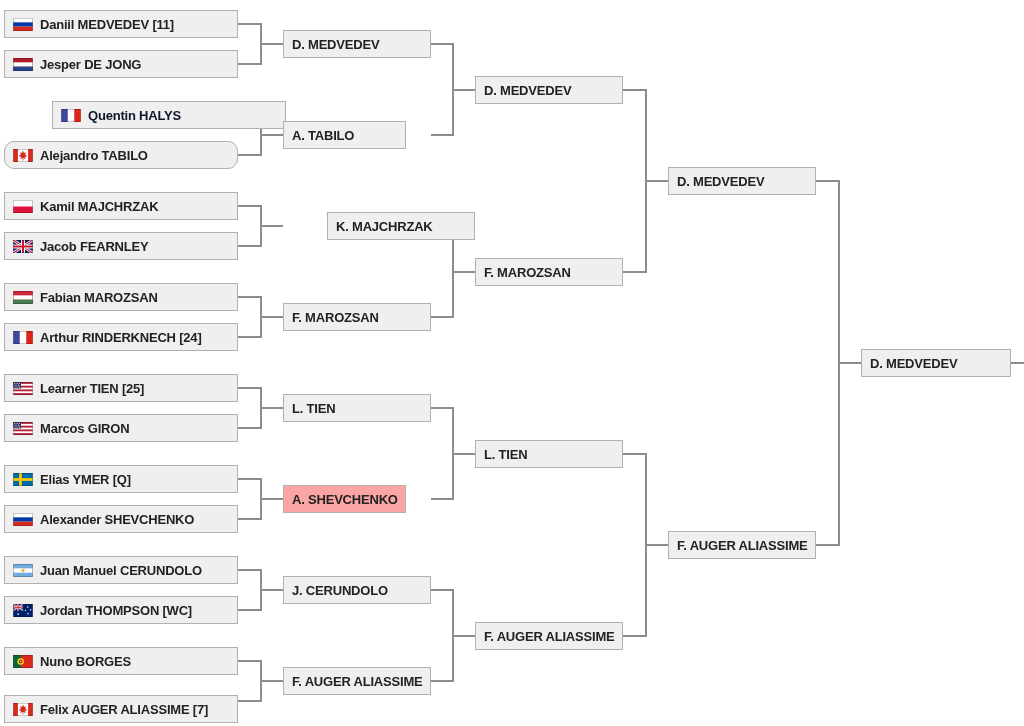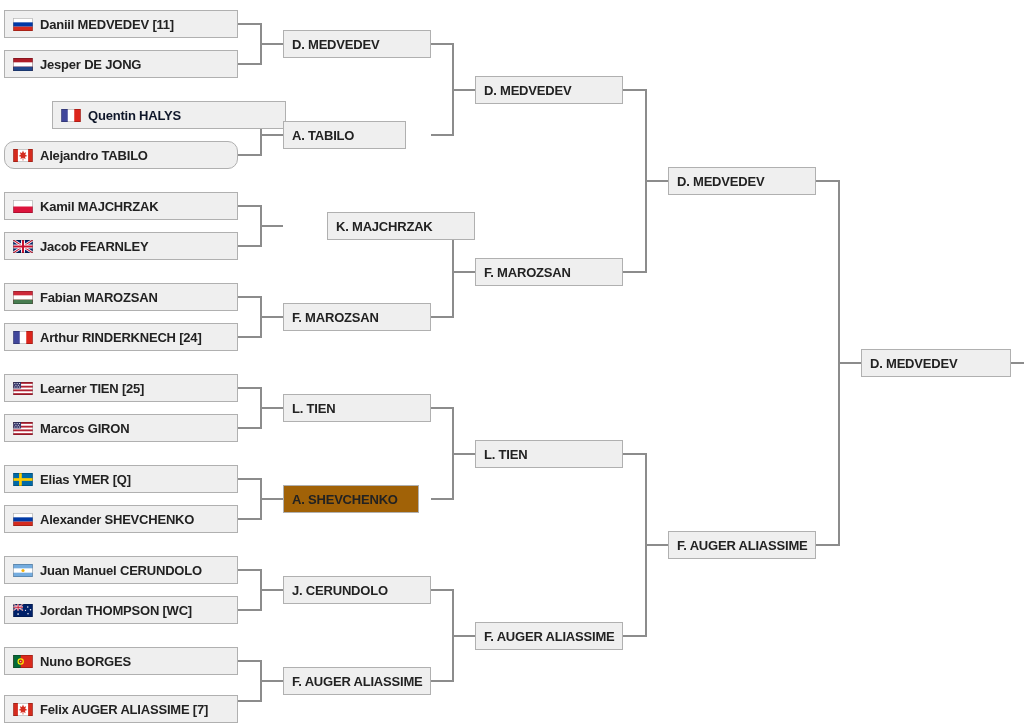--- a/index.html
+++ b/index.html
@@ -337,21 +337,21 @@
     </div>
     <div class="pbox" style="left: 283px; top: 212px; width: 148px; background: rgb(239, 239, 239); border-color: rgb(176, 176, 176); color: rgb(34, 34, 34); margin-left: 44px;">
       <span class="pname">K. MAJCHRZAK</span>
     </div>
     <div class="pbox" style="left: 283px; top: 303px; width: 148px; background: rgb(239, 239, 239); border-color: rgb(176, 176, 176); color: rgb(34, 34, 34);">
       <span class="pname">F. MAROZSAN</span>
     </div>
     <div class="pbox" style="left: 283px; top: 394px; width: 148px; background: rgb(239, 239, 239); border-color: rgb(176, 176, 176); color: rgb(34, 34, 34);">
       <span class="pname">L. TIEN</span>
     </div>
-    <div class="pbox" style="left: 283px; top: 485px; width: 136px; background: #a16207; border-color: rgb(176, 176, 176); color: rgb(34, 34, 34);">
+    <div class="pbox" style="left: 283px; top: 485px; width: 123px; background: #fca5a5; border-color: rgb(176, 176, 176); color: rgb(34, 34, 34);">
       <span class="pname">A. SHEVCHENKO</span>
     </div>
     <div class="pbox" style="left: 283px; top: 576px; width: 148px; background: rgb(239, 239, 239); border-color: rgb(176, 176, 176); color: rgb(34, 34, 34);">
       <span class="pname">J. CERUNDOLO</span>
     </div>
     <div class="pbox" style="left: 283px; top: 667px; width: 148px; background: rgb(239, 239, 239); border-color: rgb(176, 176, 176); color: rgb(34, 34, 34);">
       <span class="pname">F. AUGER ALIASSIME</span>
     </div>
     <div class="pbox" style="left: 475px; top: 76px; width: 148px; background: rgb(239, 239, 239); border-color: rgb(176, 176, 176); color: rgb(34, 34, 34);">
       <span class="pname">D. MEDVEDEV</span>

